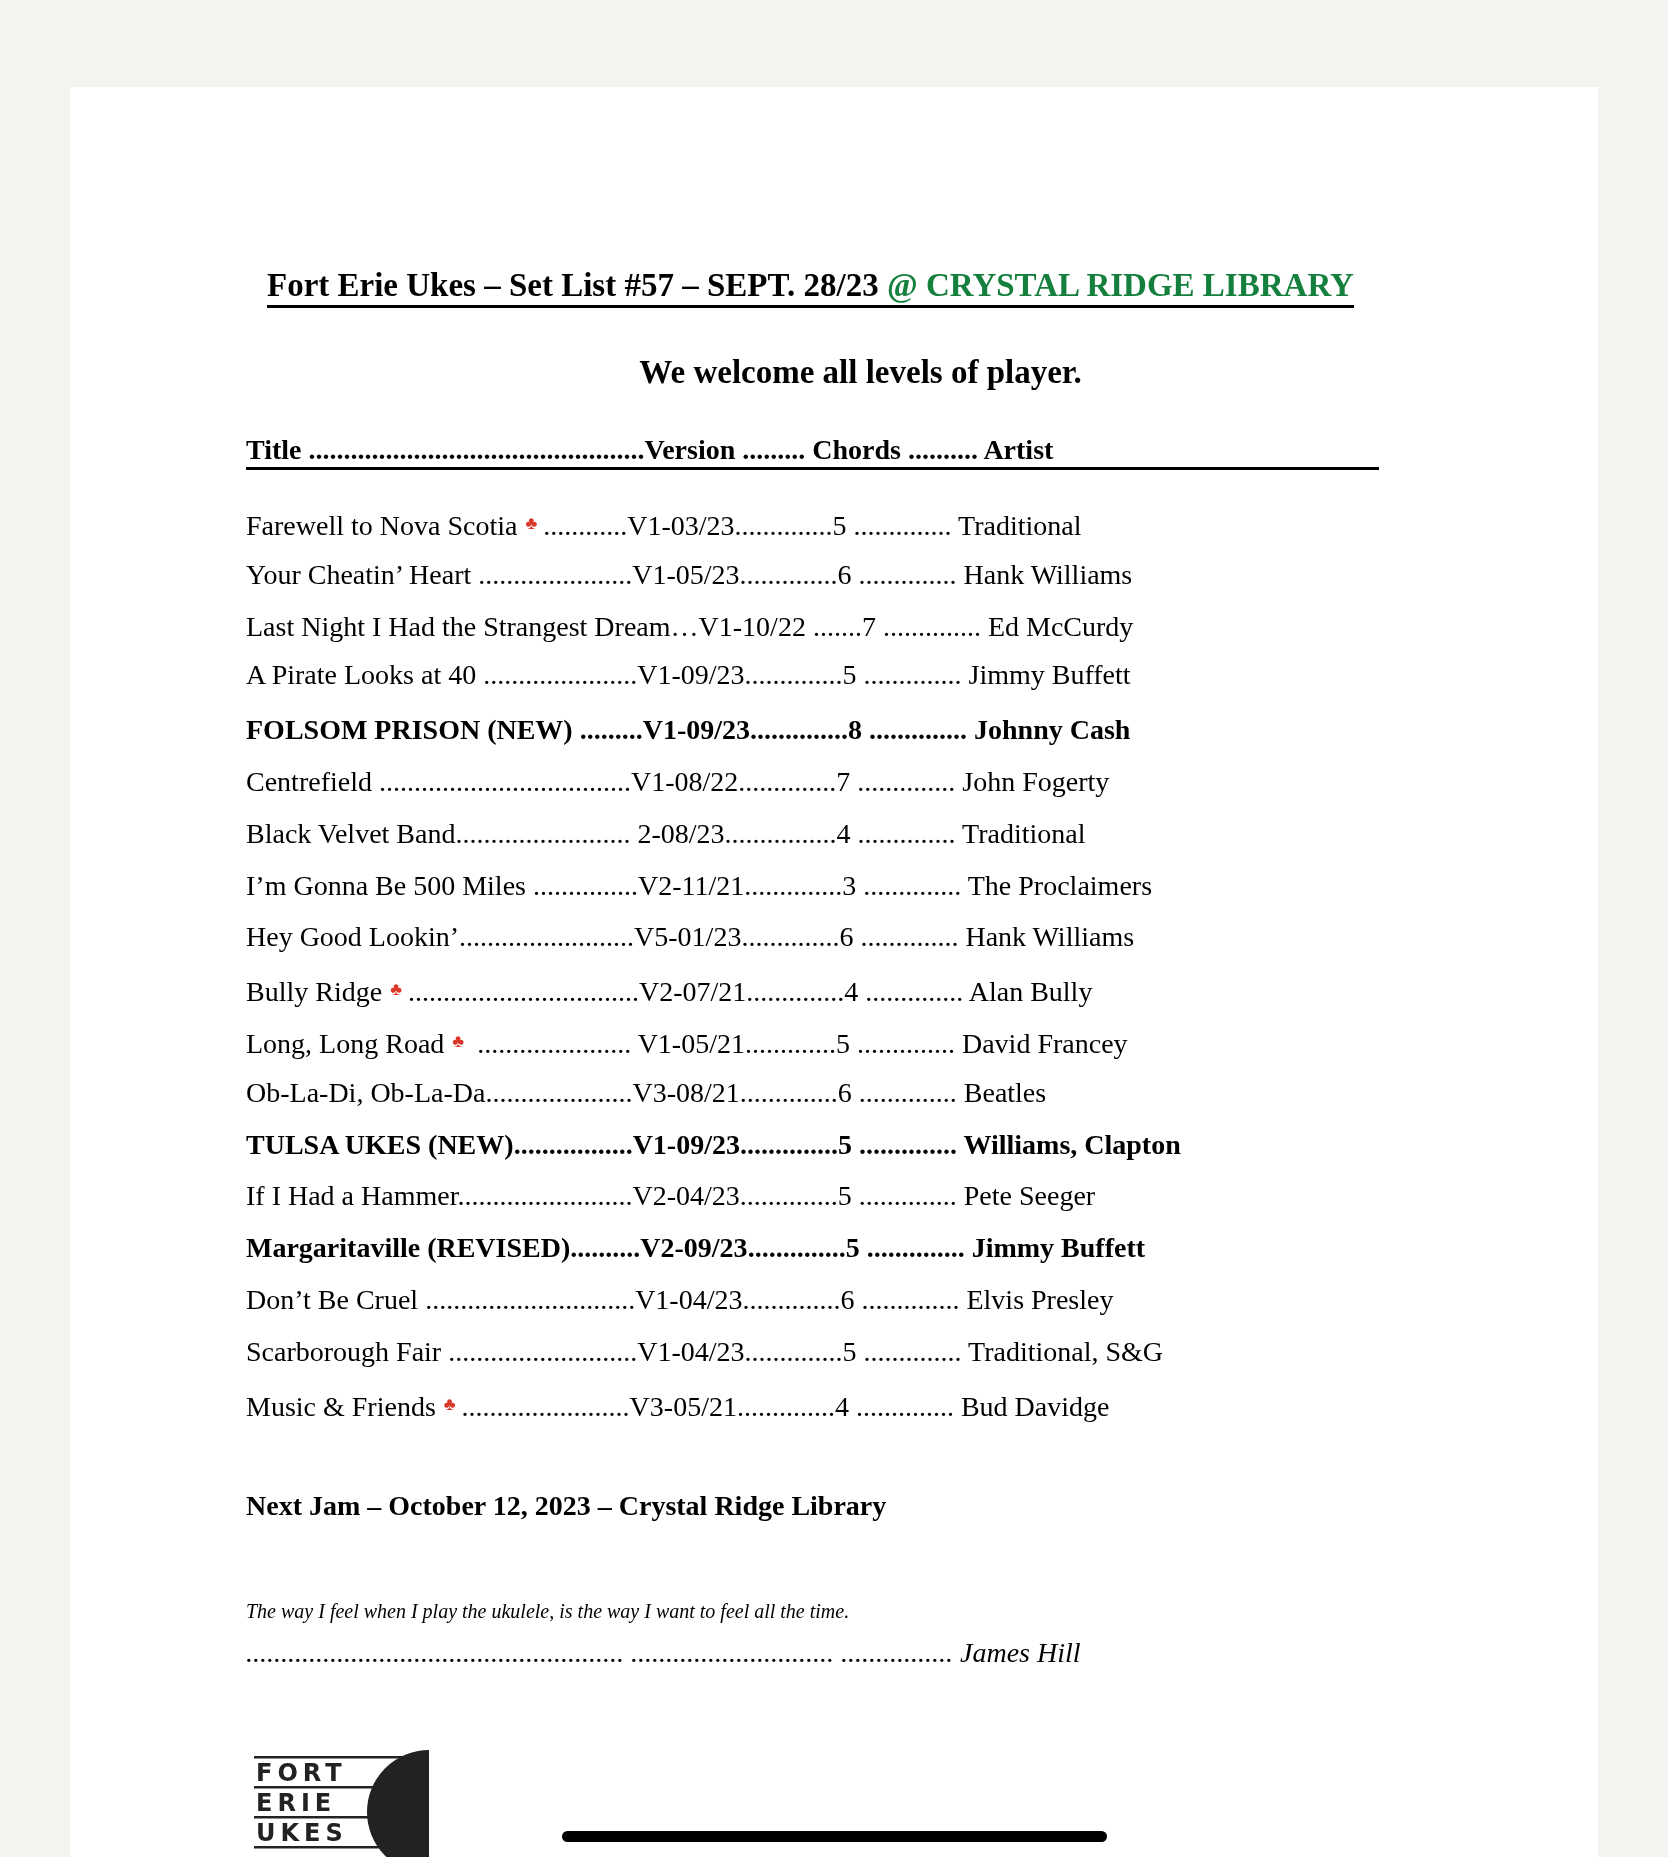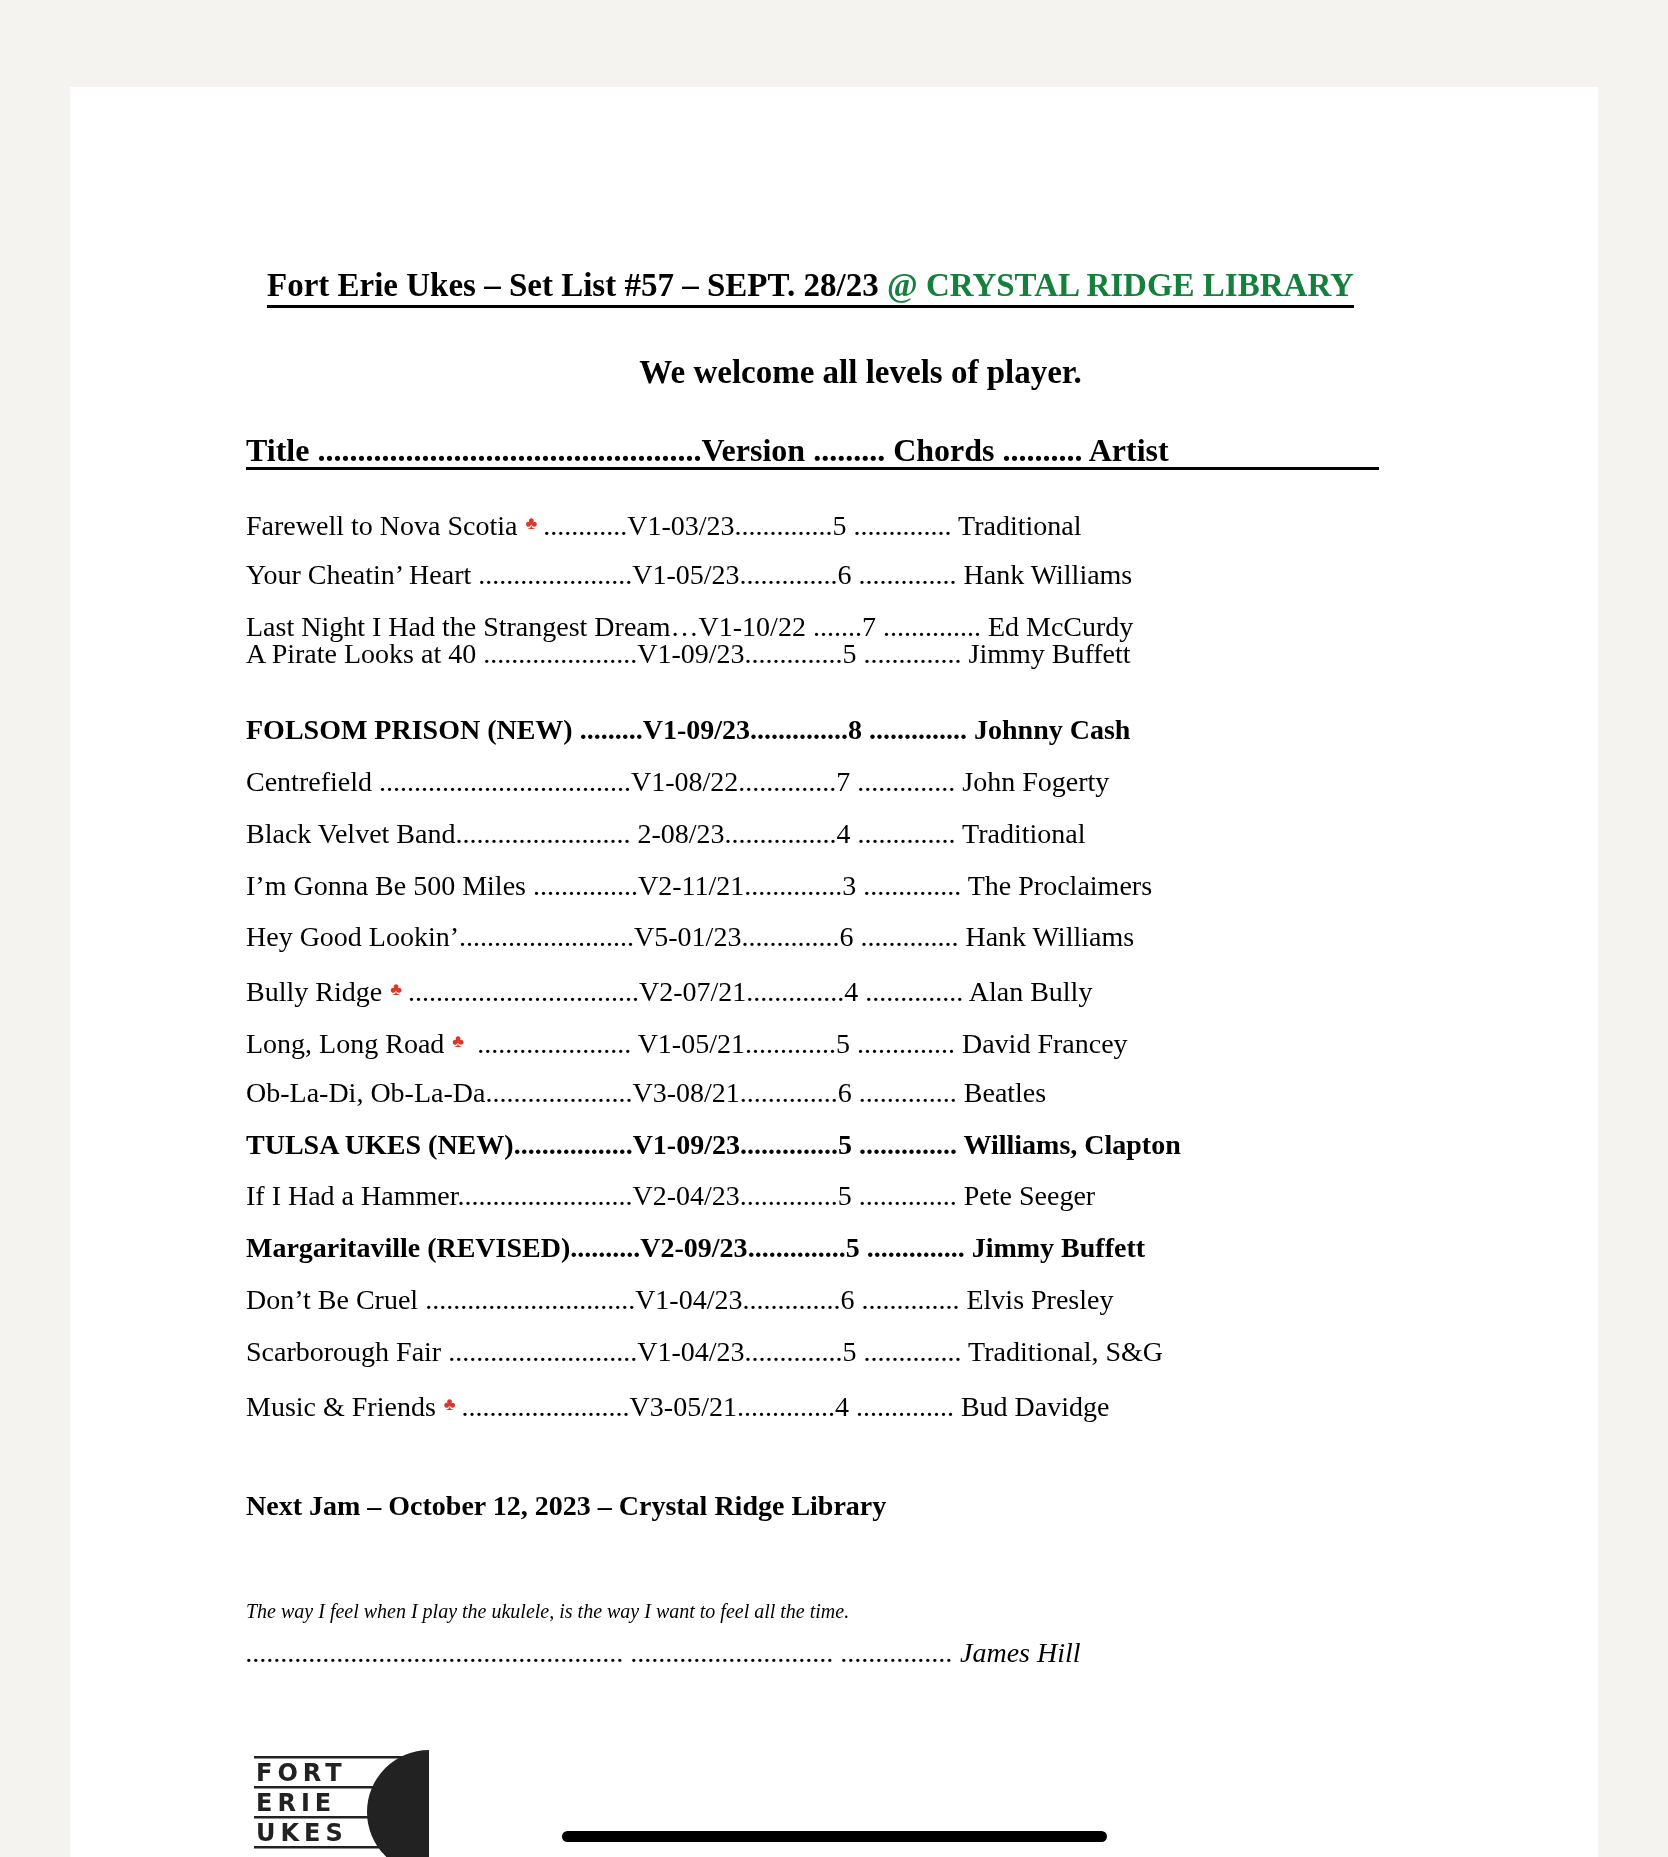--- a/index.html
+++ b/index.html
@@ -16,21 +16,21 @@
   .abs { position: absolute; white-space: nowrap; }
   .title {
     left: 267px; top: 266px; font-size: 33px; font-weight: bold;
     border-bottom: 3px solid #000; line-height: 38px; padding-bottom: 1px;
   }
   .title .red { color: #15803d; }
   .welcome {
     left: 0; width: 1721px; text-align: center; top: 354px; font-size: 33px; font-weight: bold;
   }
   .header {
-    left: 246px; top: 433px; width: 1133px; font-size: 32px; font-weight: bold;
+    left: 246px; top: 433px; width: 1133px; font-size: 28px; font-weight: bold;
     border-bottom: 3px solid #000; line-height: 34px; padding-bottom: 0;
   }
   .row { left: 246px; font-size: 28px; line-height: 34px; }
   .row.bold { font-weight: bold; }
   .leaf { color: #d9382a; font-size: 18px; vertical-align: 6px; margin: 0 6px 0 8px; }
   .next { left: 246px; top: 1490px; font-size: 28px; font-weight: bold; }
   .quote { left: 246px; top: 1600px; font-size: 20px; font-style: italic; }
   .attrib { left: 246px; top: 1637px; font-size: 28px; font-style: italic; }
   .logo { position: absolute; left: 254px; top: 1748px; width: 180px; height: 110px; }
   .home-bar {
@@ -48,21 +48,21 @@
 </div>
 
 <div class="abs welcome">We welcome all levels of player.</div>
 
 <div class="abs header">Title ................................................Version ......... Chords .......... Artist</div>
 
 <div id="rows">
     <div class="abs row" style="top: 506px;"><span>Farewell to Nova Scotia</span><span class="leaf">♣</span><span>............</span><span>V1-03/23</span><span>..............</span><span>5</span><span> .............. </span><span>Traditional</span></div>
     <div class="abs row" style="top: 557.8px;"><span>Your Cheatin’ Heart </span><span>......................</span><span>V1-05/23</span><span>..............</span><span>6</span><span> .............. </span><span>Hank Williams</span></div>
     <div class="abs row" style="top: 609.6px;"><span>Last Night I Had the Strangest Dream…</span><span></span><span>V1-10/22</span><span> .......</span><span>7</span><span> .............. </span><span>Ed McCurdy</span></div>
-    <div class="abs row" style="top: 637px;"><span>A Pirate Looks at 40 </span><span>......................</span><span>V1-09/23</span><span>..............</span><span>5</span><span> .............. </span><span>Jimmy Buffett</span></div>
+    <div class="abs row" style="top: 658px;"><span>A Pirate Looks at 40 </span><span>......................</span><span>V1-09/23</span><span>..............</span><span>5</span><span> .............. </span><span>Jimmy Buffett</span></div>
     <div class="abs row bold" style="top: 713.2px;"><span>FOLSOM PRISON (NEW) </span><span>.........</span><span>V1-09/23</span><span>..............</span><span>8</span><span> .............. </span><span>Johnny Cash</span></div>
     <div class="abs row" style="top: 765px;"><span>Centrefield </span><span>....................................</span><span>V1-08/22</span><span>..............</span><span>7</span><span> .............. </span><span>John Fogerty</span></div>
     <div class="abs row" style="top: 816.8px;"><span>Black Velvet Band</span><span>......................... </span><span> 2-08/23</span><span>................</span><span>4</span><span> .............. </span><span>Traditional</span></div>
     <div class="abs row" style="top: 868.6px;"><span>I’m Gonna Be 500 Miles </span><span>...............</span><span>V2-11/21</span><span>..............</span><span>3</span><span> .............. </span><span>The Proclaimers</span></div>
     <div class="abs row" style="top: 920.4px;"><span>Hey Good Lookin’</span><span>.........................</span><span>V5-01/23</span><span>..............</span><span>6</span><span> .............. </span><span>Hank Williams</span></div>
     <div class="abs row" style="top: 972.2px;"><span>Bully Ridge</span><span class="leaf">♣</span><span>.................................</span><span>V2-07/21</span><span>..............</span><span>4</span><span> .............. </span><span>Alan Bully</span></div>
     <div class="abs row" style="top: 1024px;"><span>Long, Long Road</span><span class="leaf">♣</span><span> ...................... </span><span> V1-05/21</span><span>.............</span><span>5</span><span> .............. </span><span>David Francey</span></div>
     <div class="abs row" style="top: 1075.8px;"><span>Ob-La-Di, Ob-La-Da</span><span>.....................</span><span>V3-08/21</span><span>..............</span><span>6</span><span> .............. </span><span>Beatles</span></div>
     <div class="abs row bold" style="top: 1127.6px;"><span>TULSA UKES (NEW)</span><span>.................</span><span>V1-09/23</span><span>..............</span><span>5</span><span> .............. </span><span>Williams, Clapton</span></div>
     <div class="abs row" style="top: 1179.4px;"><span>If I Had a Hammer</span><span>.........................</span><span>V2-04/23</span><span>..............</span><span>5</span><span> .............. </span><span>Pete Seeger</span></div>

